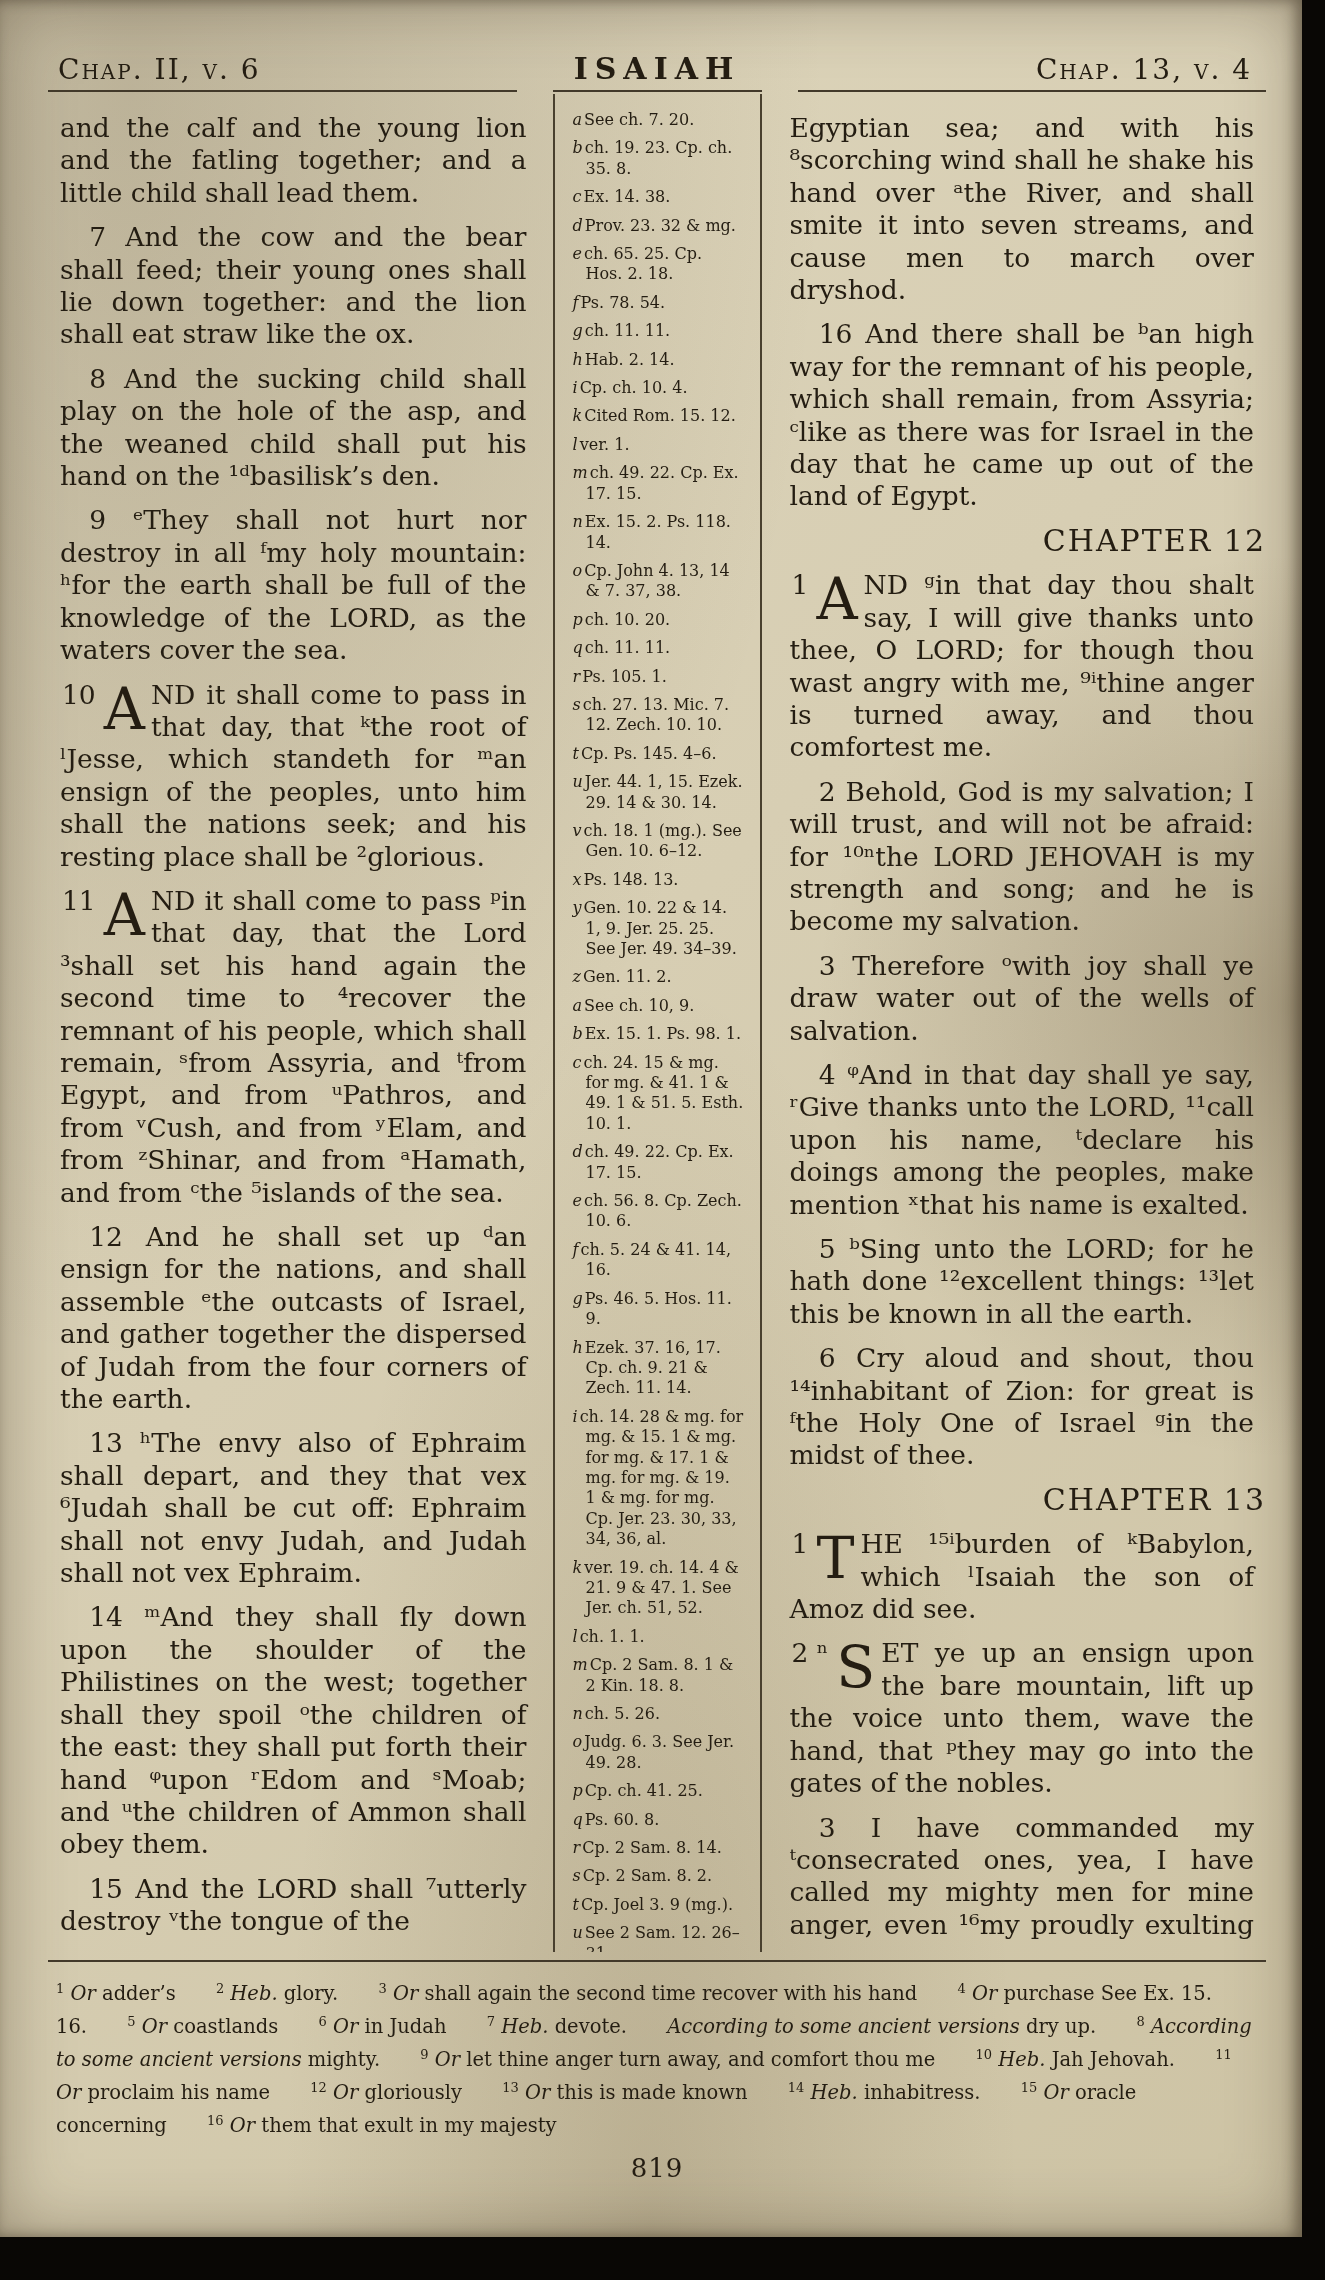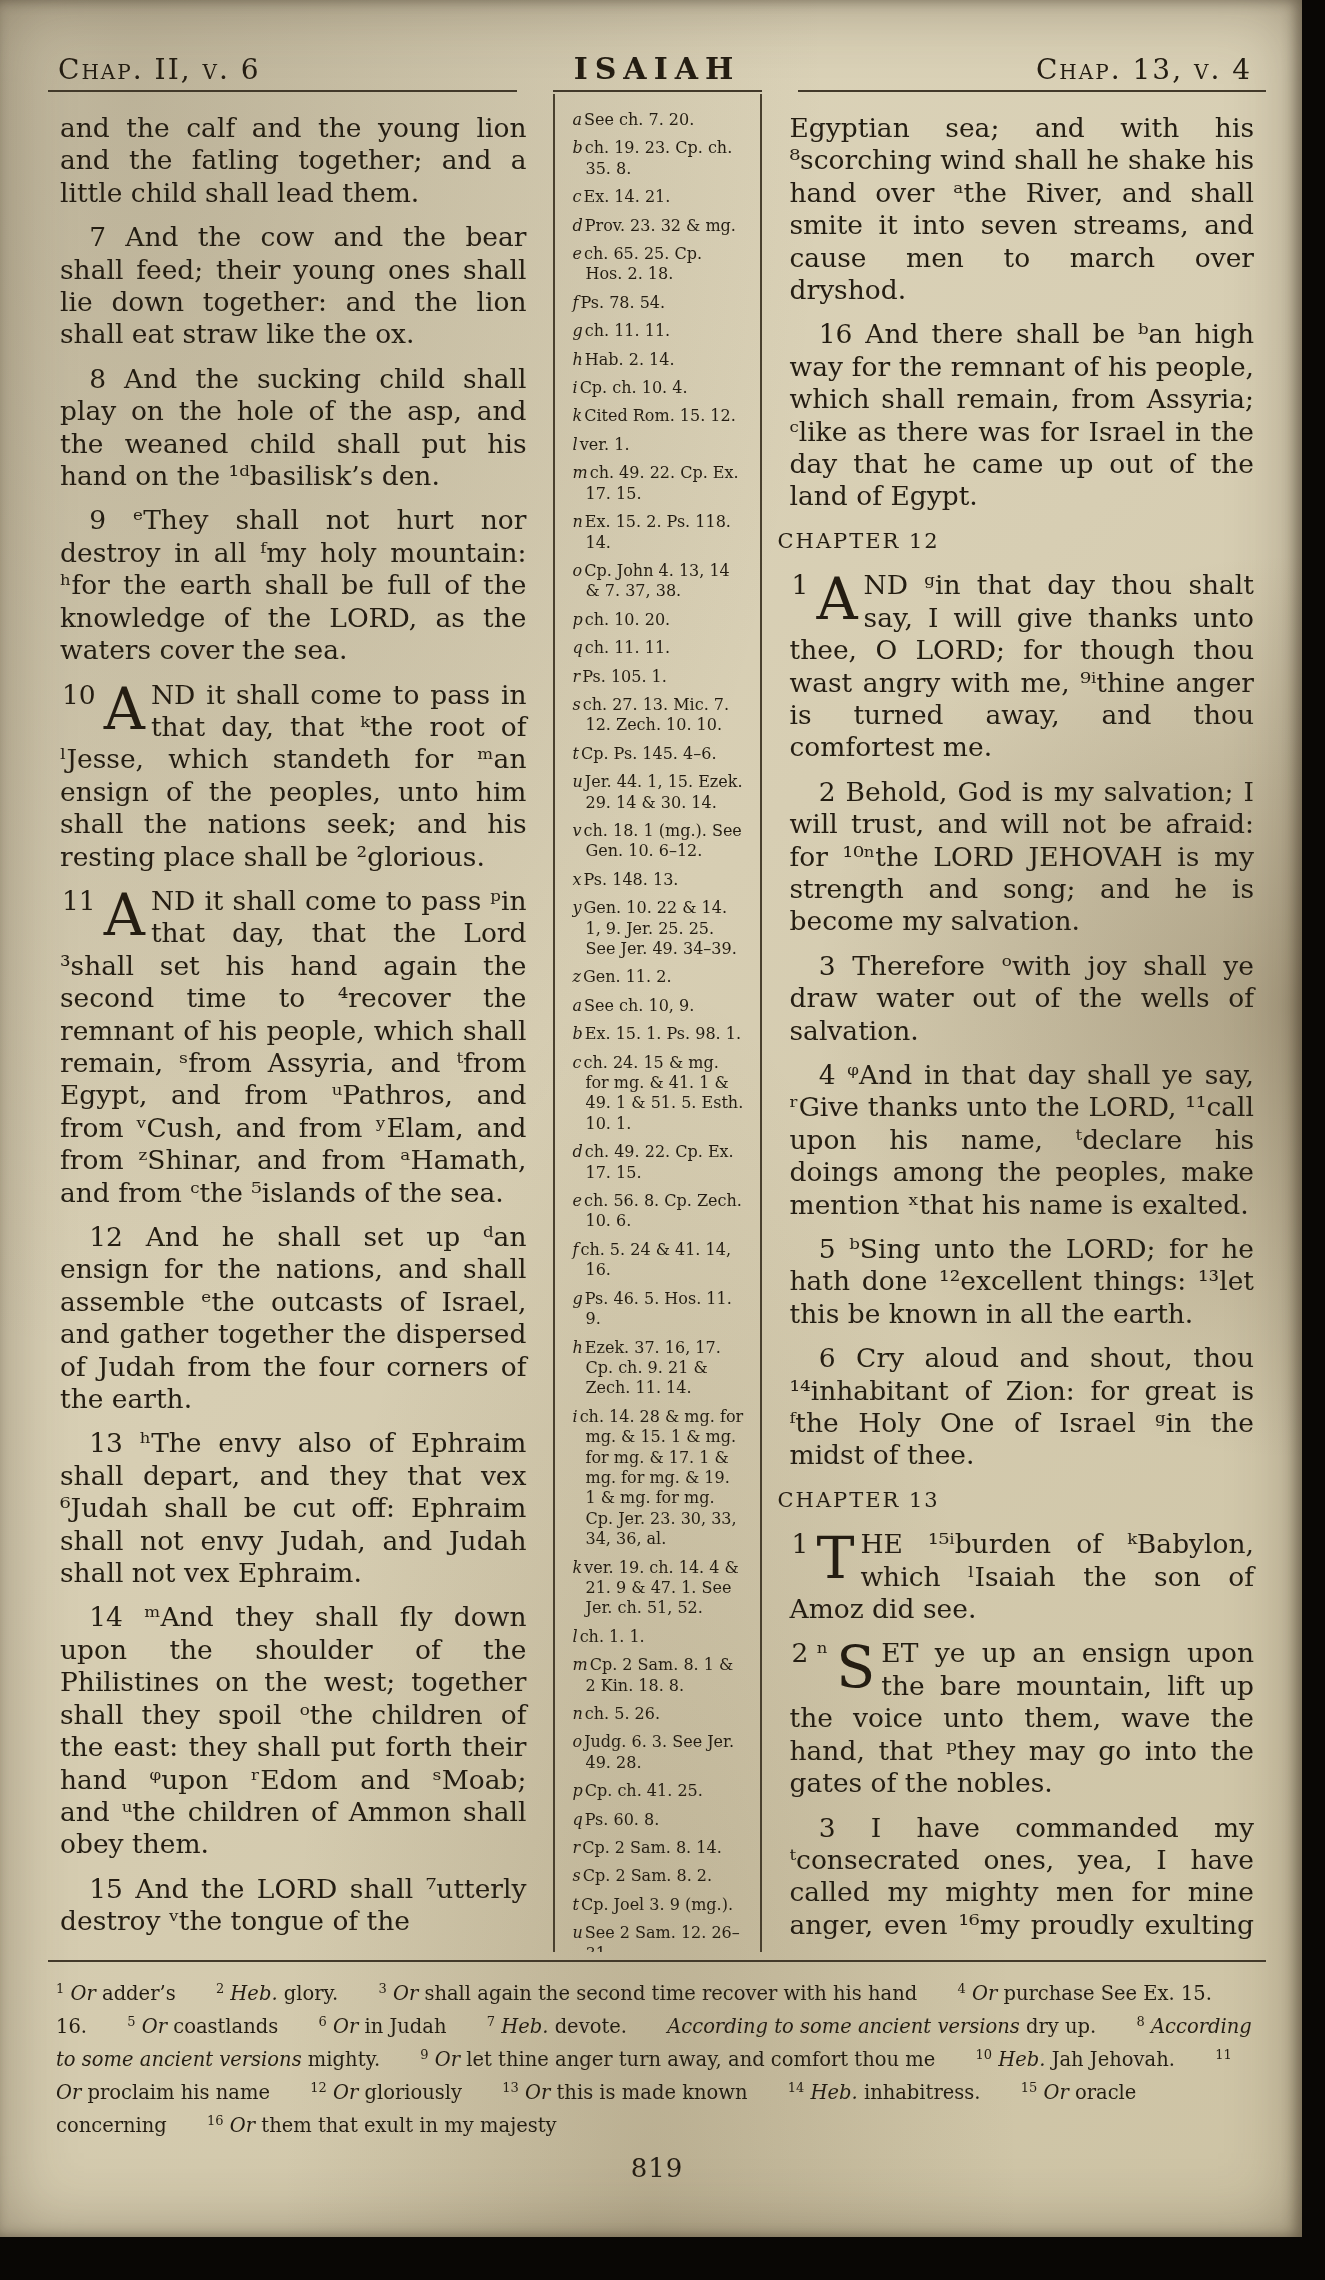--- a/index.html
+++ b/index.html
@@ -35,21 +35,21 @@
     display:grid;grid-template-columns:1fr 209px 1fr;
     height:1858px;overflow:hidden;margin-top:2px;
   }
   .textcol{font-size:26.5px;line-height:32.4px;text-align:justify;overflow:hidden;padding-top:6px;}
   .leftcol{padding-right:14px;}
   .rightcol{padding-left:16px;}
   .block{margin:12px;}
   .k-c{text-indent:0;}
   .k-v{text-indent:1.1em;}
   .k-drop{text-indent:0;}
-  .k-h{text-align:left;text-indent:0;margin:12px 0 4px 0;letter-spacing:2px;font-size:21px;}
+  .k-h{text-align:right;text-indent:0;margin:12px 0 4px 0;letter-spacing:2px;font-size:30px;}
   .vnum{float:left;margin:0 8px 0 2px;line-height:32.4px;}
   .vnum:empty,.dropcap:empty{display:none;}
   .dropcap{
     float:left;font-size:57px;line-height:54px;height:60px;
     margin:3px 6px 0 0;
   }
 
   
   .refcol{
     border-left:2px solid #49402e;border-right:2px solid #49402e;
@@ -110,21 +110,21 @@
 
           <p class="block k-v"><span class="btxt">15 And the LORD shall ⁷utterly destroy ᵛthe tongue of the</span></p>
         </div>
 
       <div class="refcol">
 
           <p class="ref"><i class="rm">a</i><span class="rt">See ch. 7. 20.</span></p>
 
           <p class="ref"><i class="rm">b</i><span class="rt">ch. 19. 23. Cp. ch. 35. 8.</span></p>
 
-          <p class="ref"><i class="rm">c</i><span class="rt">Ex. 14. 21.</span></p>
+          <p class="ref"><i class="rm">c</i><span class="rt">Ex. 14. 38.</span></p>
 
           <p class="ref"><i class="rm">d</i><span class="rt">Prov. 23. 32 &amp; mg.</span></p>
 
           <p class="ref"><i class="rm">e</i><span class="rt">ch. 65. 25. Cp. Hos. 2. 18.</span></p>
 
           <p class="ref"><i class="rm">f</i><span class="rt">Ps. 78. 54.</span></p>
 
           <p class="ref"><i class="rm">g</i><span class="rt">ch. 11. 11.</span></p>
 
           <p class="ref"><i class="rm">h</i><span class="rt">Hab. 2. 14.</span></p>

